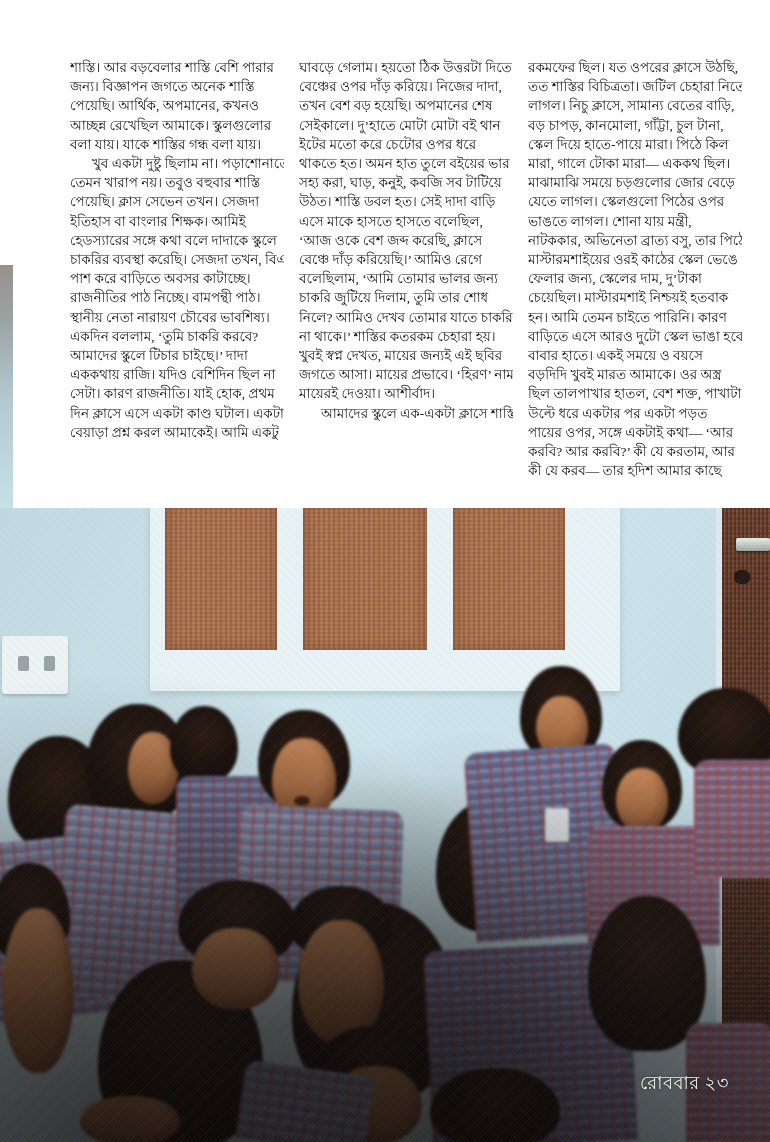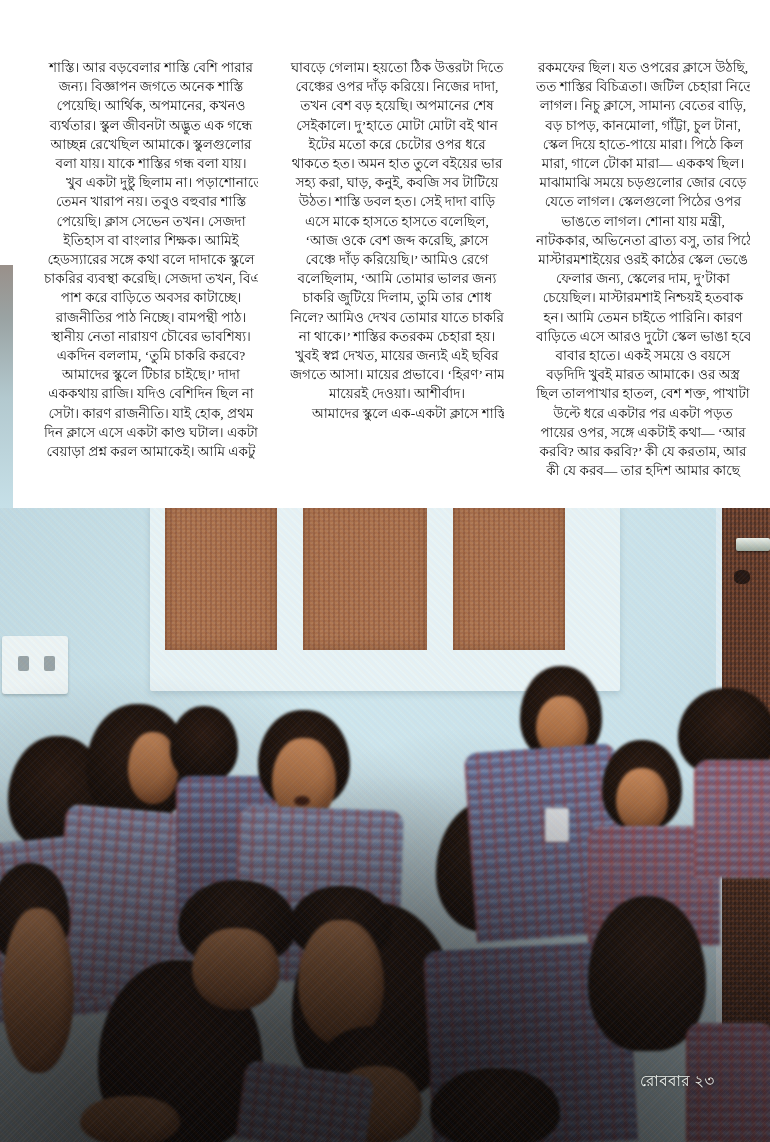--- a/index.html
+++ b/index.html
@@ -3,22 +3,22 @@
 <meta charset="utf-8">
 <style>
   html,body{margin:0;padding:0;background:#e8e8e8;}
   .page{
     position:relative;width:770px;height:1142px;margin:0 auto;
     background:#ffffff;overflow:hidden;
     font-family:"Liberation Serif","DejaVu Serif",serif;
   }
   
   .article{
-    position:absolute;left:44px;top:58px;width:672px;
-    display:flex;gap:32px;text-align:center;
+    position:absolute;left:70px;top:58px;width:672px;
+    display:flex;gap:15px;
   }
   .col{width:214px;}
   .tline{
     font-size:13.5px;line-height:19.2px;color:#161616;
     white-space:nowrap;overflow:hidden;
   }
   .tline.indent{padding-left:22px;}
   
   .bleed{
     position:absolute;left:0;top:265px;width:13px;height:243px;
@@ -102,36 +102,35 @@
       linear-gradient(to bottom, rgba(0,0,0,0) 42%, rgba(25,22,20,.22) 60%, rgba(14,11,9,.5) 82%, rgba(10,8,6,.6) 100%);
   }
   .grain{
     position:absolute;left:0;top:0;width:770px;height:634px;pointer-events:none;opacity:.6;
     background-image:
       repeating-linear-gradient(45deg, rgba(255,90,50,.035) 0 2px, rgba(50,90,255,.035) 2px 4px, rgba(0,0,0,0) 4px 6px),
       repeating-linear-gradient(-45deg, rgba(255,255,255,.05) 0 1px, rgba(0,0,0,0) 1px 3px);
   }
   .folio{
     position:absolute;left:640px;top:561px;
-    font-size:15px;color:#eef3ee;letter-spacing:.5px;
+    font-size:18px;color:#eef3ee;letter-spacing:.5px;
     text-shadow:0 0 3px rgba(0,0,0,.6);
     font-family:"Liberation Serif","DejaVu Serif",serif;
   }
 </style>
 </head>
 <body>
 
 <div class="page">
 
   <div class="article">
     <div class="col">
         <div class="tline">শাস্তি। আর বড়বেলার শাস্তি বেশি পারার</div>
         <div class="tline">জন্য। বিজ্ঞাপন জগতে অনেক শাস্তি</div>
         <div class="tline">পেয়েছি। আর্থিক, অপমানের, কখনও</div>
-        <div class="tline">ব্যর্থতার। স্কুল জীবনটা অদ্ভুত এক গন্ধে</div>
         <div class="tline">আচ্ছন্ন রেখেছিল আমাকে। স্কুলগুলোর</div>
         <div class="tline">বলা যায়। যাকে শাস্তির গন্ধ বলা যায়।</div>
         <div class="tline indent">খুব একটা দুষ্টু ছিলাম না। পড়াশোনাতে</div>
         <div class="tline">তেমন খারাপ নয়। তবুও বহুবার শাস্তি</div>
         <div class="tline">পেয়েছি। ক্লাস সেভেন তখন। সেজদা</div>
         <div class="tline">ইতিহাস বা বাংলার শিক্ষক। আমিই</div>
         <div class="tline">হেডস্যারের সঙ্গে কথা বলে দাদাকে স্কুলে</div>
         <div class="tline">চাকরির ব্যবস্থা করেছি। সেজদা তখন, বিএ</div>
         <div class="tline">পাশ করে বাড়িতে অবসর কাটাচ্ছে।</div>
         <div class="tline">রাজনীতির পাঠ নিচ্ছে। বামপন্থী পাঠ।</div>

